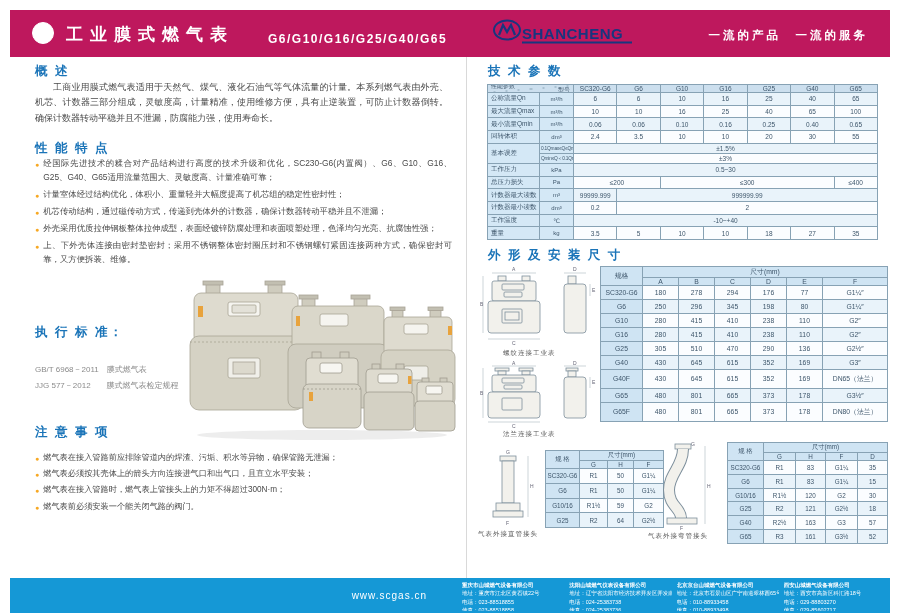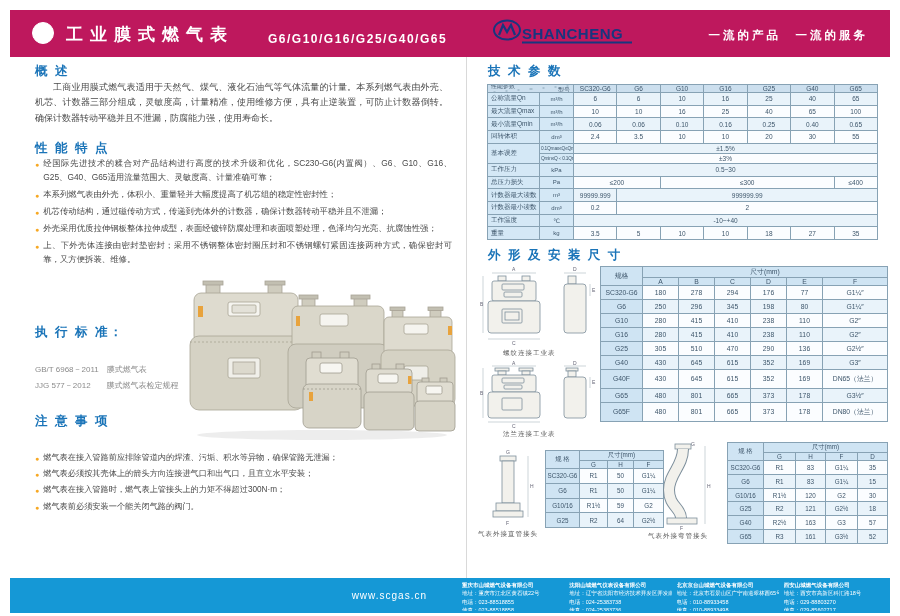--- a/index.html
+++ b/index.html
@@ -95,21 +95,21 @@
   <div class="para" style="left:35px;top:80px;width:413px;">工商业用膜式燃气表适用于天然气、煤气、液化石油气等气体流量的计量。本系列燃气表由外壳、机芯、计数器三部分组成，灵敏度高，计量精准，使用维修方便，具有止逆装置，可防止计数器倒转。确保计数器转动平稳并且不泄漏，防腐能力强，使用寿命长。</div>
 
   <div class="h" style="left:35px;top:140px;">性 能 特 点</div>
   <div class="blist" id="features-list" style="left:35px;top:157px;width:417px;">
       <div class="bli">
         <span class="dot">●</span>
         <span class="btxt">经国际先进技术的糅合对产品结构进行高度的技术升级和优化，SC230-G6(内置阀）、G6、G10、G16、G25、G40、G65适用流量范围大、灵敏度高、计量准确可靠；</span>
       </div>
       <div class="bli">
         <span class="dot">●</span>
-        <span class="btxt">本系列燃气表由外壳，体积小、重量轻并大幅度提高了机芯组的稳定性密封性；</span>
+        <span class="btxt">计量室体经过结构优化，体积小、重量轻并大幅度提高了机芯组的稳定性密封性；</span>
       </div>
       <div class="bli">
         <span class="dot">●</span>
         <span class="btxt">机芯传动结构，通过磁传动方式，传递到壳体外的计数器，确保计数器转动平稳并且不泄漏；</span>
       </div>
       <div class="bli">
         <span class="dot">●</span>
         <span class="btxt">外壳采用优质拉伸钢板整体拉伸成型，表面经镀锌防腐处理和表面喷塑处理，色泽均匀光亮、抗腐蚀性强；</span>
       </div>
       <div class="bli">
@@ -187,21 +187,21 @@
 
     <g stroke="#a09c8f" stroke-width="0.8">
       <rect x="236" y="112" width="7" height="5" fill="#cfccbe"></rect>
       <rect x="254" y="112" width="7" height="5" fill="#cfccbe"></rect>
       <rect x="231" y="116" width="36" height="21" rx="3" fill="#e0ddd1"></rect>
       <rect x="240" y="120" width="16" height="8" rx="1.5" fill="#f7f6f1"></rect>
       <rect x="229" y="135" width="40" height="30" rx="4" fill="#d7d4c7"></rect>
     </g>
   </svg>
 
-  <div class="h" style="left:35px;top:413px;">注 意 事 项</div>
+  <div class="h" style="left:35px;top:424px;">注 意 事 项</div>
   <div class="blist" id="notes-list" style="left:35px;top:452px;width:420px;">
       <div class="bli">
         <span class="dot">●</span>
         <span class="btxt">燃气表在接入管路前应排除管道内的焊渣、污垢、积水等异物，确保管路无泄漏；</span>
       </div>
       <div class="bli">
         <span class="dot">●</span>
         <span class="btxt">燃气表必须按其壳体上的箭头方向连接进气口和出气口，且直立水平安装；</span>
       </div>
       <div class="bli">

